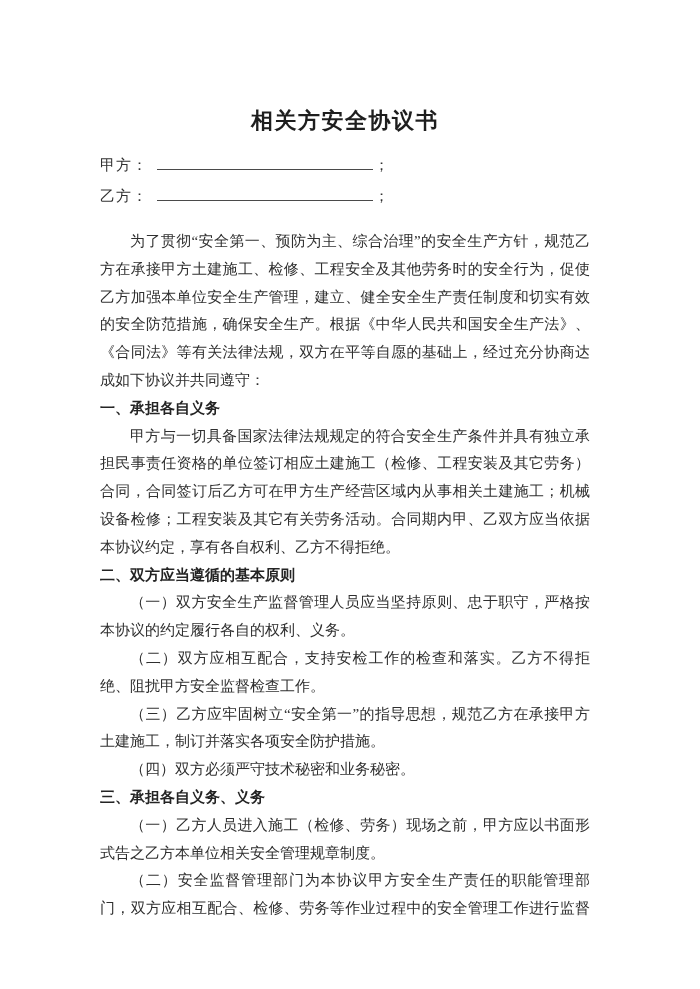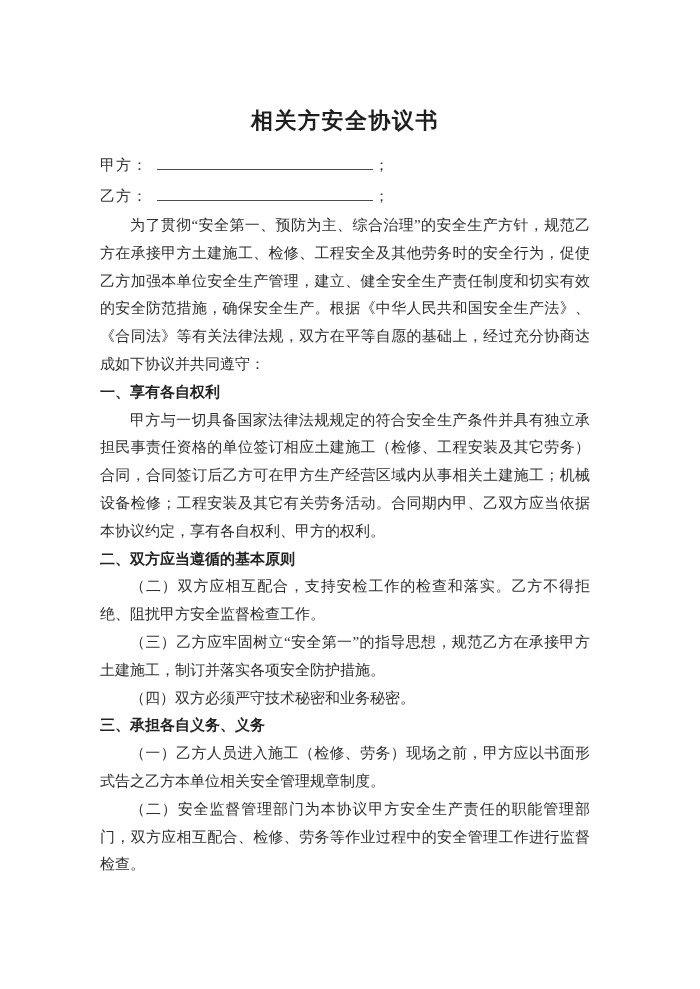--- a/index.html
+++ b/index.html
@@ -46,21 +46,21 @@
     width: 216px;
     height: 15px;
     margin-left: 9px;
     border-bottom: 1px solid #4a4a4a;
     vertical-align: baseline;
   }
   .party-suffix {
     margin-left: 1px;
   }
   .body-text {
-    margin-top: 0;
+    margin-top: 16px;
   }
   .para, .sec-heading {
     margin: 0;
     font-size: 15px;
     line-height: 27.8px;
     text-align: justify;
     color: #2f2f2f;
   }
   .para {
     text-indent: 2em;
@@ -83,24 +83,25 @@
       <span class="party-label">甲方：</span><span class="blank-line"></span><span class="party-suffix">；</span>
     </div>
     <div class="party-row">
       <span class="party-label">乙方：</span><span class="blank-line"></span><span class="party-suffix">；</span>
     </div>
   </div>
 
   <div class="body-text">
     <p class="para">为了贯彻“安全第一、预防为主、综合治理”的安全生产方针，规范乙方在承接甲方土建施工、检修、工程安全及其他劳务时的安全行为，促使乙方加强本单位安全生产管理，建立、健全安全生产责任制度和切实有效的安全防范措施，确保安全生产。根据《中华人民共和国安全生产法》、《合同法》等有关法律法规，双方在平等自愿的基础上，经过充分协商达成如下协议并共同遵守：</p>
 
-    <h2 class="sec-heading">一、享有各自权利</h2>
-    <p class="para">甲方与一切具备国家法律法规规定的符合安全生产条件并具有独立承担民事责任资格的单位签订相应土建施工（检修、工程安装及其它劳务）合同，合同签订后乙方可在甲方生产经营区域内从事相关土建施工；机械设备检修；工程安装及其它有关劳务活动。合同期内甲、乙双方应当依据本协议约定，享有各自权利、甲方的权利。</p>
+    <h2 class="sec-heading">一、承担各自义务</h2>
+    <p class="para">甲方与一切具备国家法律法规规定的符合安全生产条件并具有独立承担民事责任资格的单位签订相应土建施工（检修、工程安装及其它劳务）合同，合同签订后乙方可在甲方生产经营区域内从事相关土建施工；机械设备检修；工程安装及其它有关劳务活动。合同期内甲、乙双方应当依据本协议约定，享有各自权利、乙方不得拒绝。</p>
 
     <h2 class="sec-heading">二、双方应当遵循的基本原则</h2>
+    <p class="para">（一）双方安全生产监督管理人员应当坚持原则、忠于职守，严格按本协议的约定履行各自的权利、义务。</p>
     <p class="para">（二）双方应相互配合，支持安检工作的检查和落实。乙方不得拒绝、阻扰甲方安全监督检查工作。</p>
     <p class="para">（三）乙方应牢固树立“安全第一”的指导思想，规范乙方在承接甲方土建施工，制订并落实各项安全防护措施。</p>
     <p class="para">（四）双方必须严守技术秘密和业务秘密。</p>
 
     <h2 class="sec-heading">三、承担各自义务、义务</h2>
     <p class="para">（一）乙方人员进入施工（检修、劳务）现场之前，甲方应以书面形式告之乙方本单位相关安全管理规章制度。</p>
     <p class="para">（二）安全监督管理部门为本协议甲方安全生产责任的职能管理部门，双方应相互配合、检修、劳务等作业过程中的安全管理工作进行监督检查。</p>
   </div>
 
 </div>

